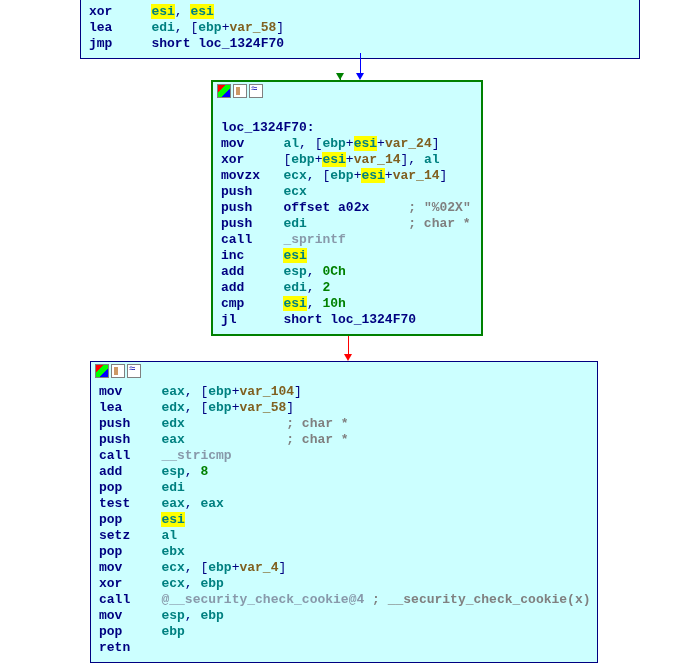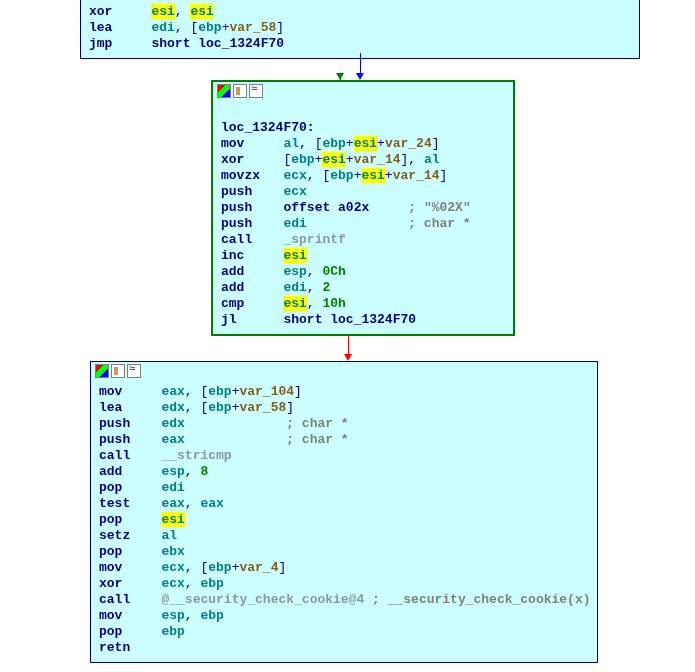--- a/index.html
+++ b/index.html
@@ -42,21 +42,21 @@
 <span class="kw">lea</span>     <span class="reg">edi</span><span>, [</span><span class="reg">ebp</span><span>+</span><span class="varref">var_58</span><span>]</span>
 <span class="kw">jmp</span>     <span class="lbl">short loc_1324F70</span></div>
   </div>
 
   <div class="vline blue arrow" style="left:360px; top:53px; height:22px;"></div>
   <div class="arrowhead down-blue" style="left:356px; top:73px;"></div>
 
   <div class="vline green arrow" style="left:340px; top:75px; width:0; height:6px;"></div>
   <div class="arrowhead down-green" style="left:336px; top:73px;"></div>
 
-  <div class="node loop" style="left:211px; top:80px; width:304px;">
+  <div class="node loop" style="left:211px; top:80px; width:272px;">
     <div class="titlebar">
       <span class="icon ic1"></span>
       <span class="icon ic2"></span>
       <span class="icon ic3"></span>
     </div>
     <div class="body">
 <span class="lbl">loc_1324F70:</span>
 <span class="kw">mov</span>     <span class="reg">al</span><span>, [</span><span class="reg">ebp</span><span>+</span><span class="reghl">esi</span><span>+</span><span class="varref">var_24</span><span>]</span>
 <span class="kw">xor</span>     <span>[</span><span class="reg">ebp</span><span>+</span><span class="reghl">esi</span><span>+</span><span class="varref">var_14</span><span>], </span><span class="reg">al</span>
 <span class="kw">movzx</span>   <span class="reg">ecx</span><span>, [</span><span class="reg">ebp</span><span>+</span><span class="reghl">esi</span><span>+</span><span class="varref">var_14</span><span>]</span>

